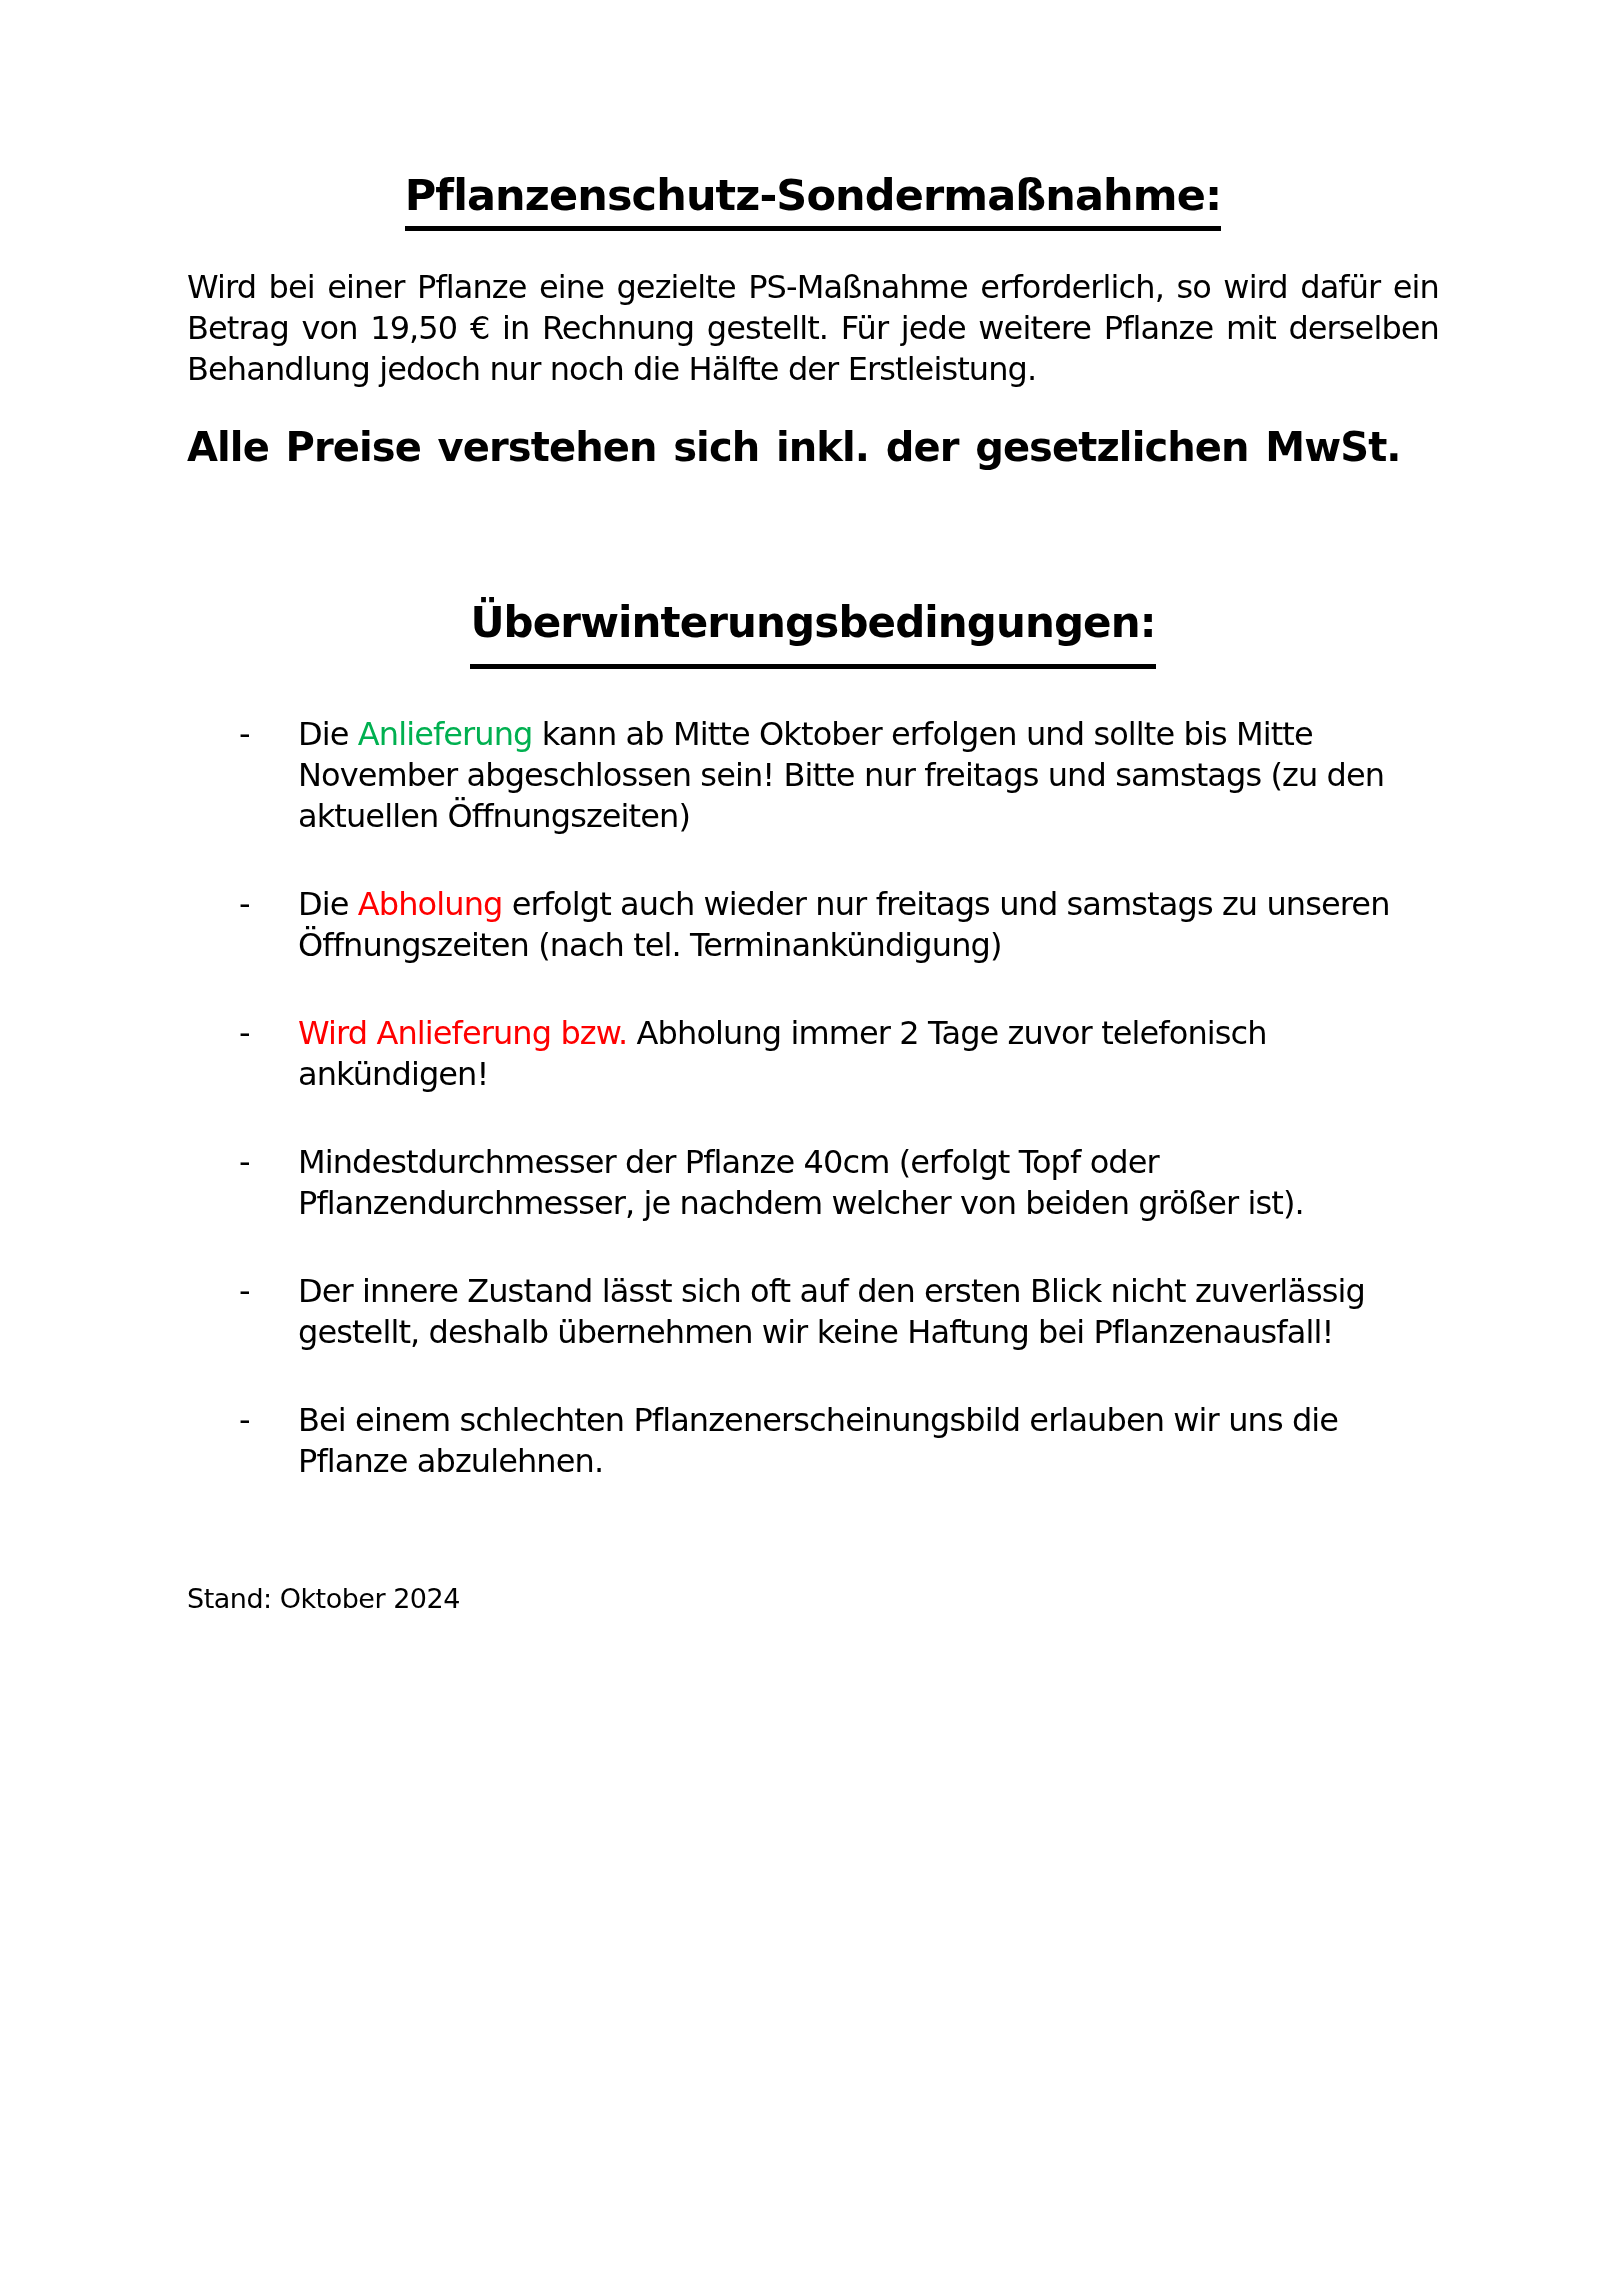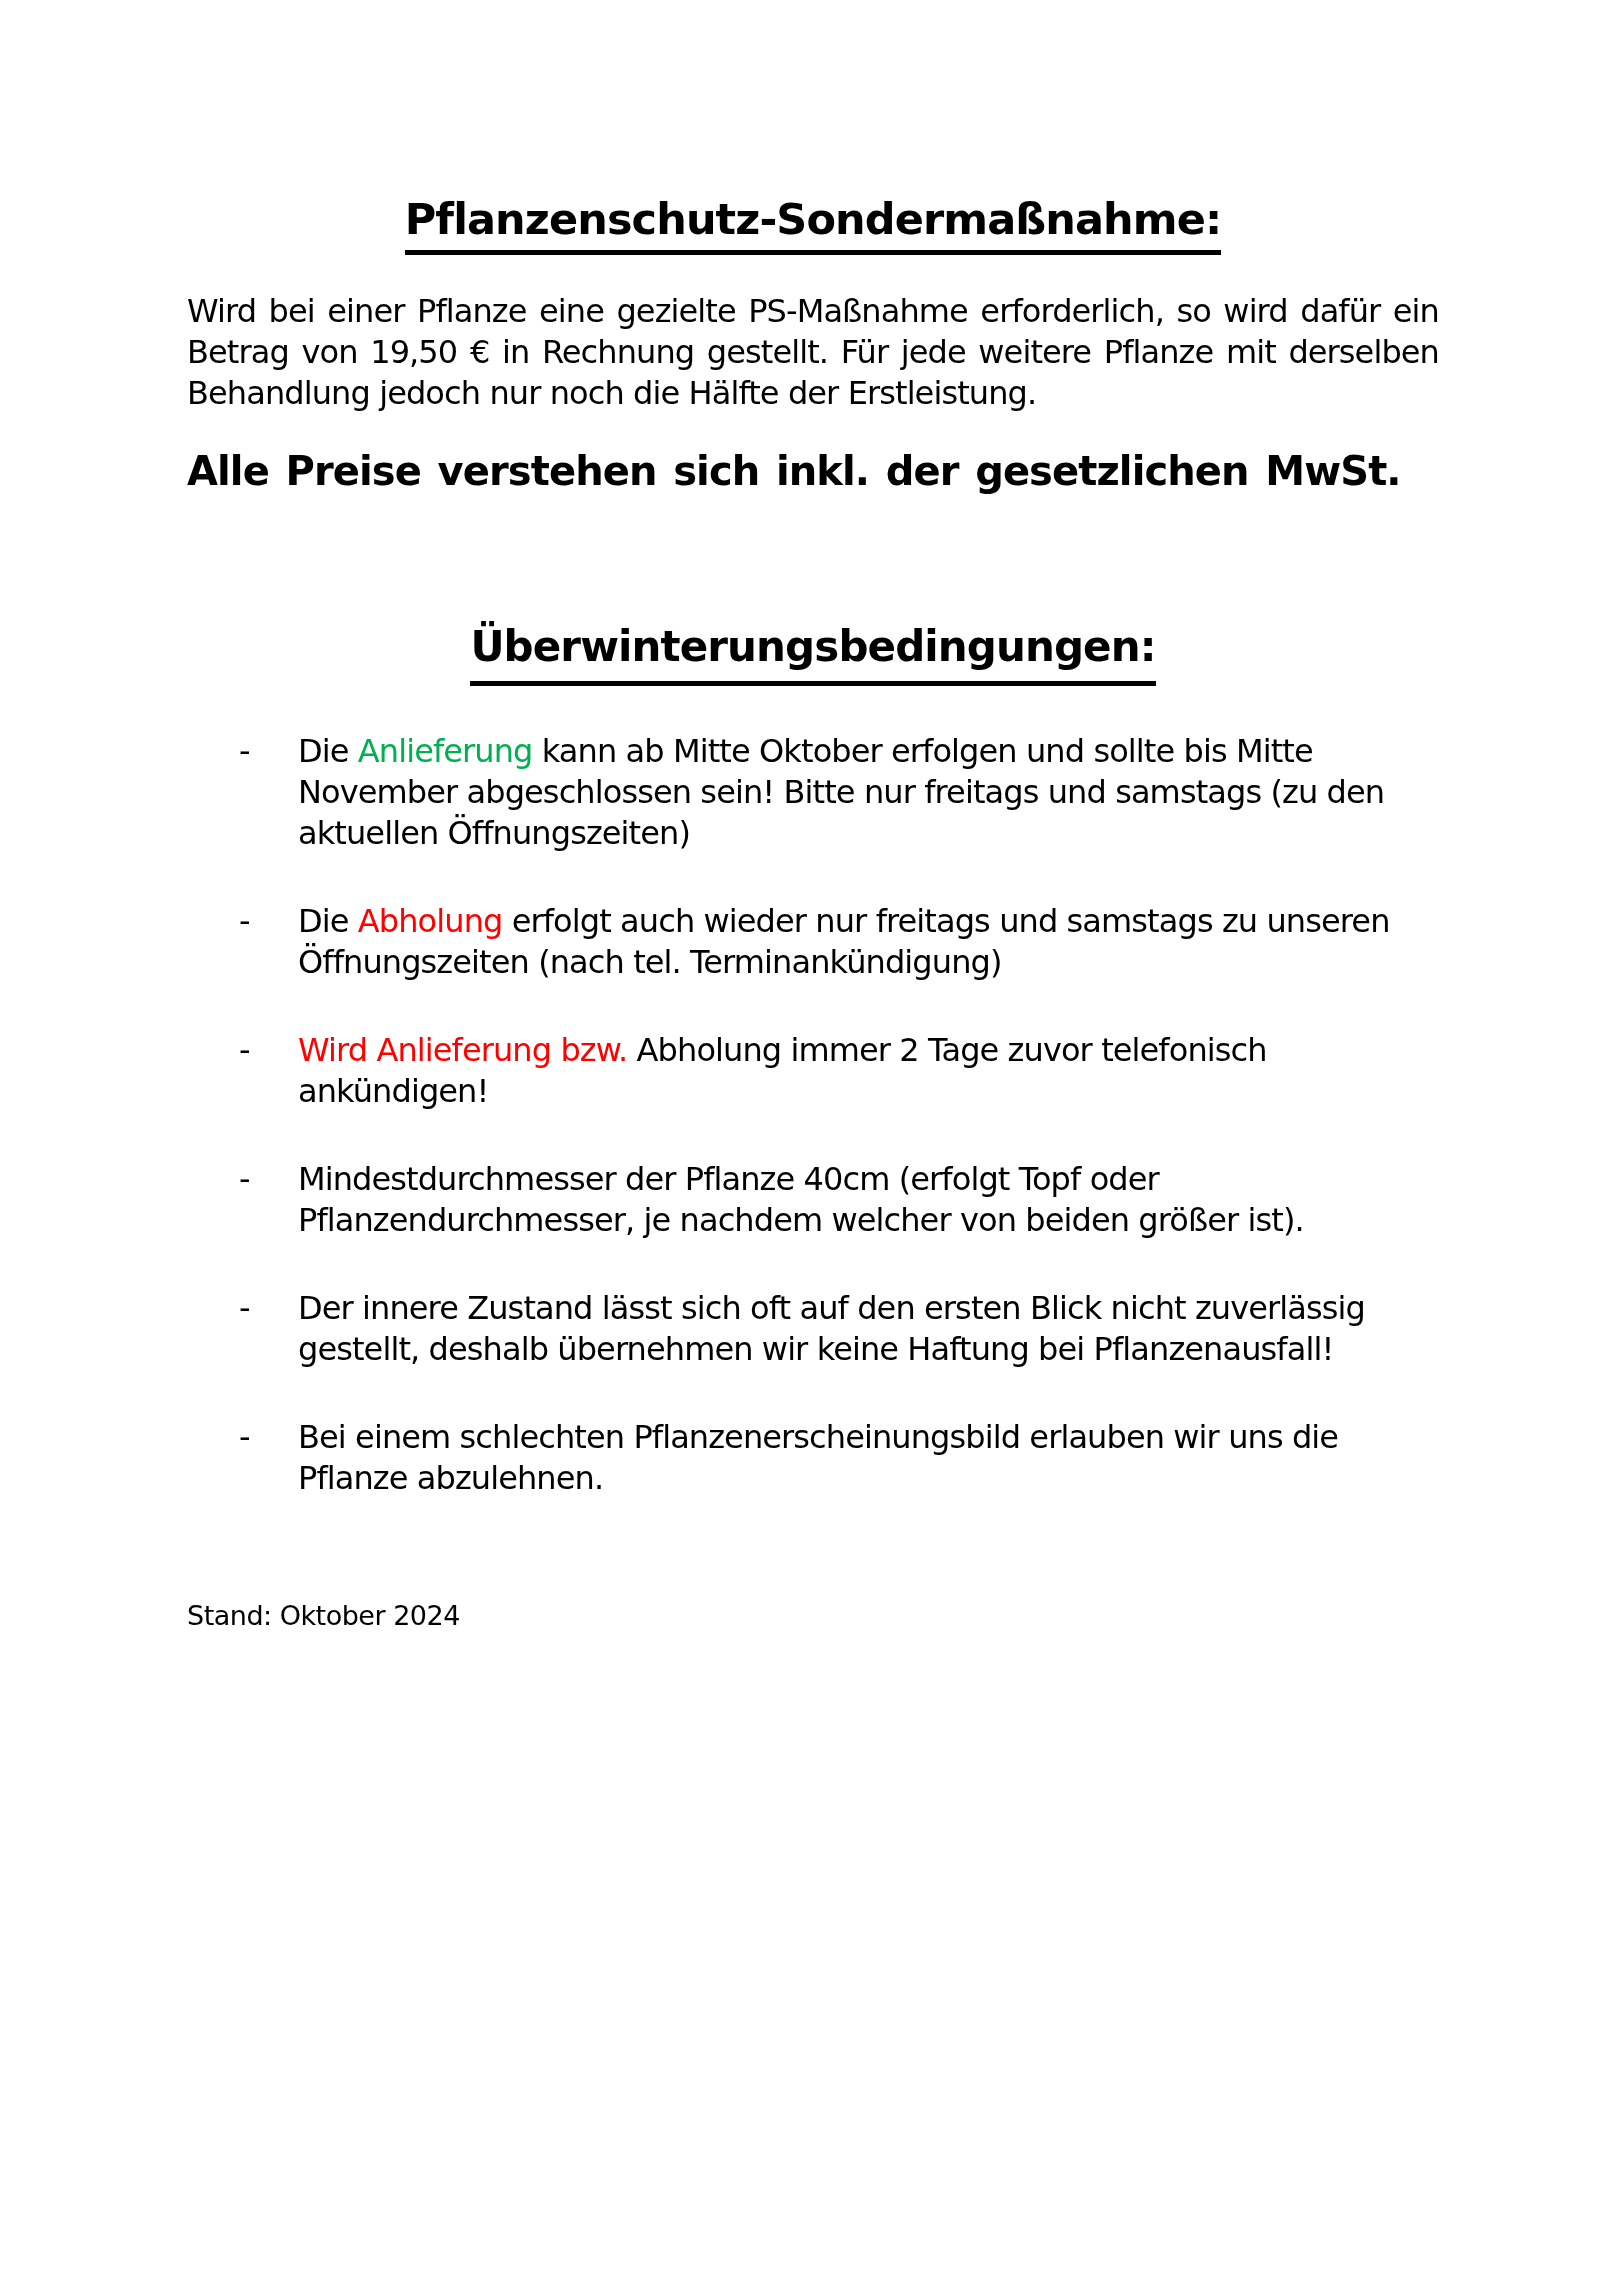--- a/index.html
+++ b/index.html
@@ -10,21 +10,20 @@
   body {
     font-family: "DejaVu Sans", "Liberation Sans", sans-serif;
     color: var(--text, #000000);
   }
   .page {
     position: relative;
     width: 1616px;
     height: 1696px;
     background: var(--background, #ffffff);
     overflow: hidden;
-    margin-top: 24px;
   }
   .content {
     padding: 0 177px 0 187px;
   }
   .doc-title {
     margin: 170px 0 0 0;
     text-align: center;
     font-size: 43px;
     font-weight: bold;
     letter-spacing: -0.9px;
@@ -52,21 +51,21 @@
   .section-title {
     margin: 128px 0 0 0;
     text-align: center;
     font-size: 42px;
     font-weight: bold;
     letter-spacing: -0.9px;
   }
   .section-title .underline {
     display: inline-block;
     border-bottom: 5.4px solid #000;
-    padding-bottom: 10px;
+    padding-bottom: 17px;
   }
   .bullets {
     list-style: none;
     margin: 45px 0 0 0;
     padding: 0;
   }
   .bullets li {
     display: flex;
     align-items: flex-start;
     margin: 0 0 47px 0;

